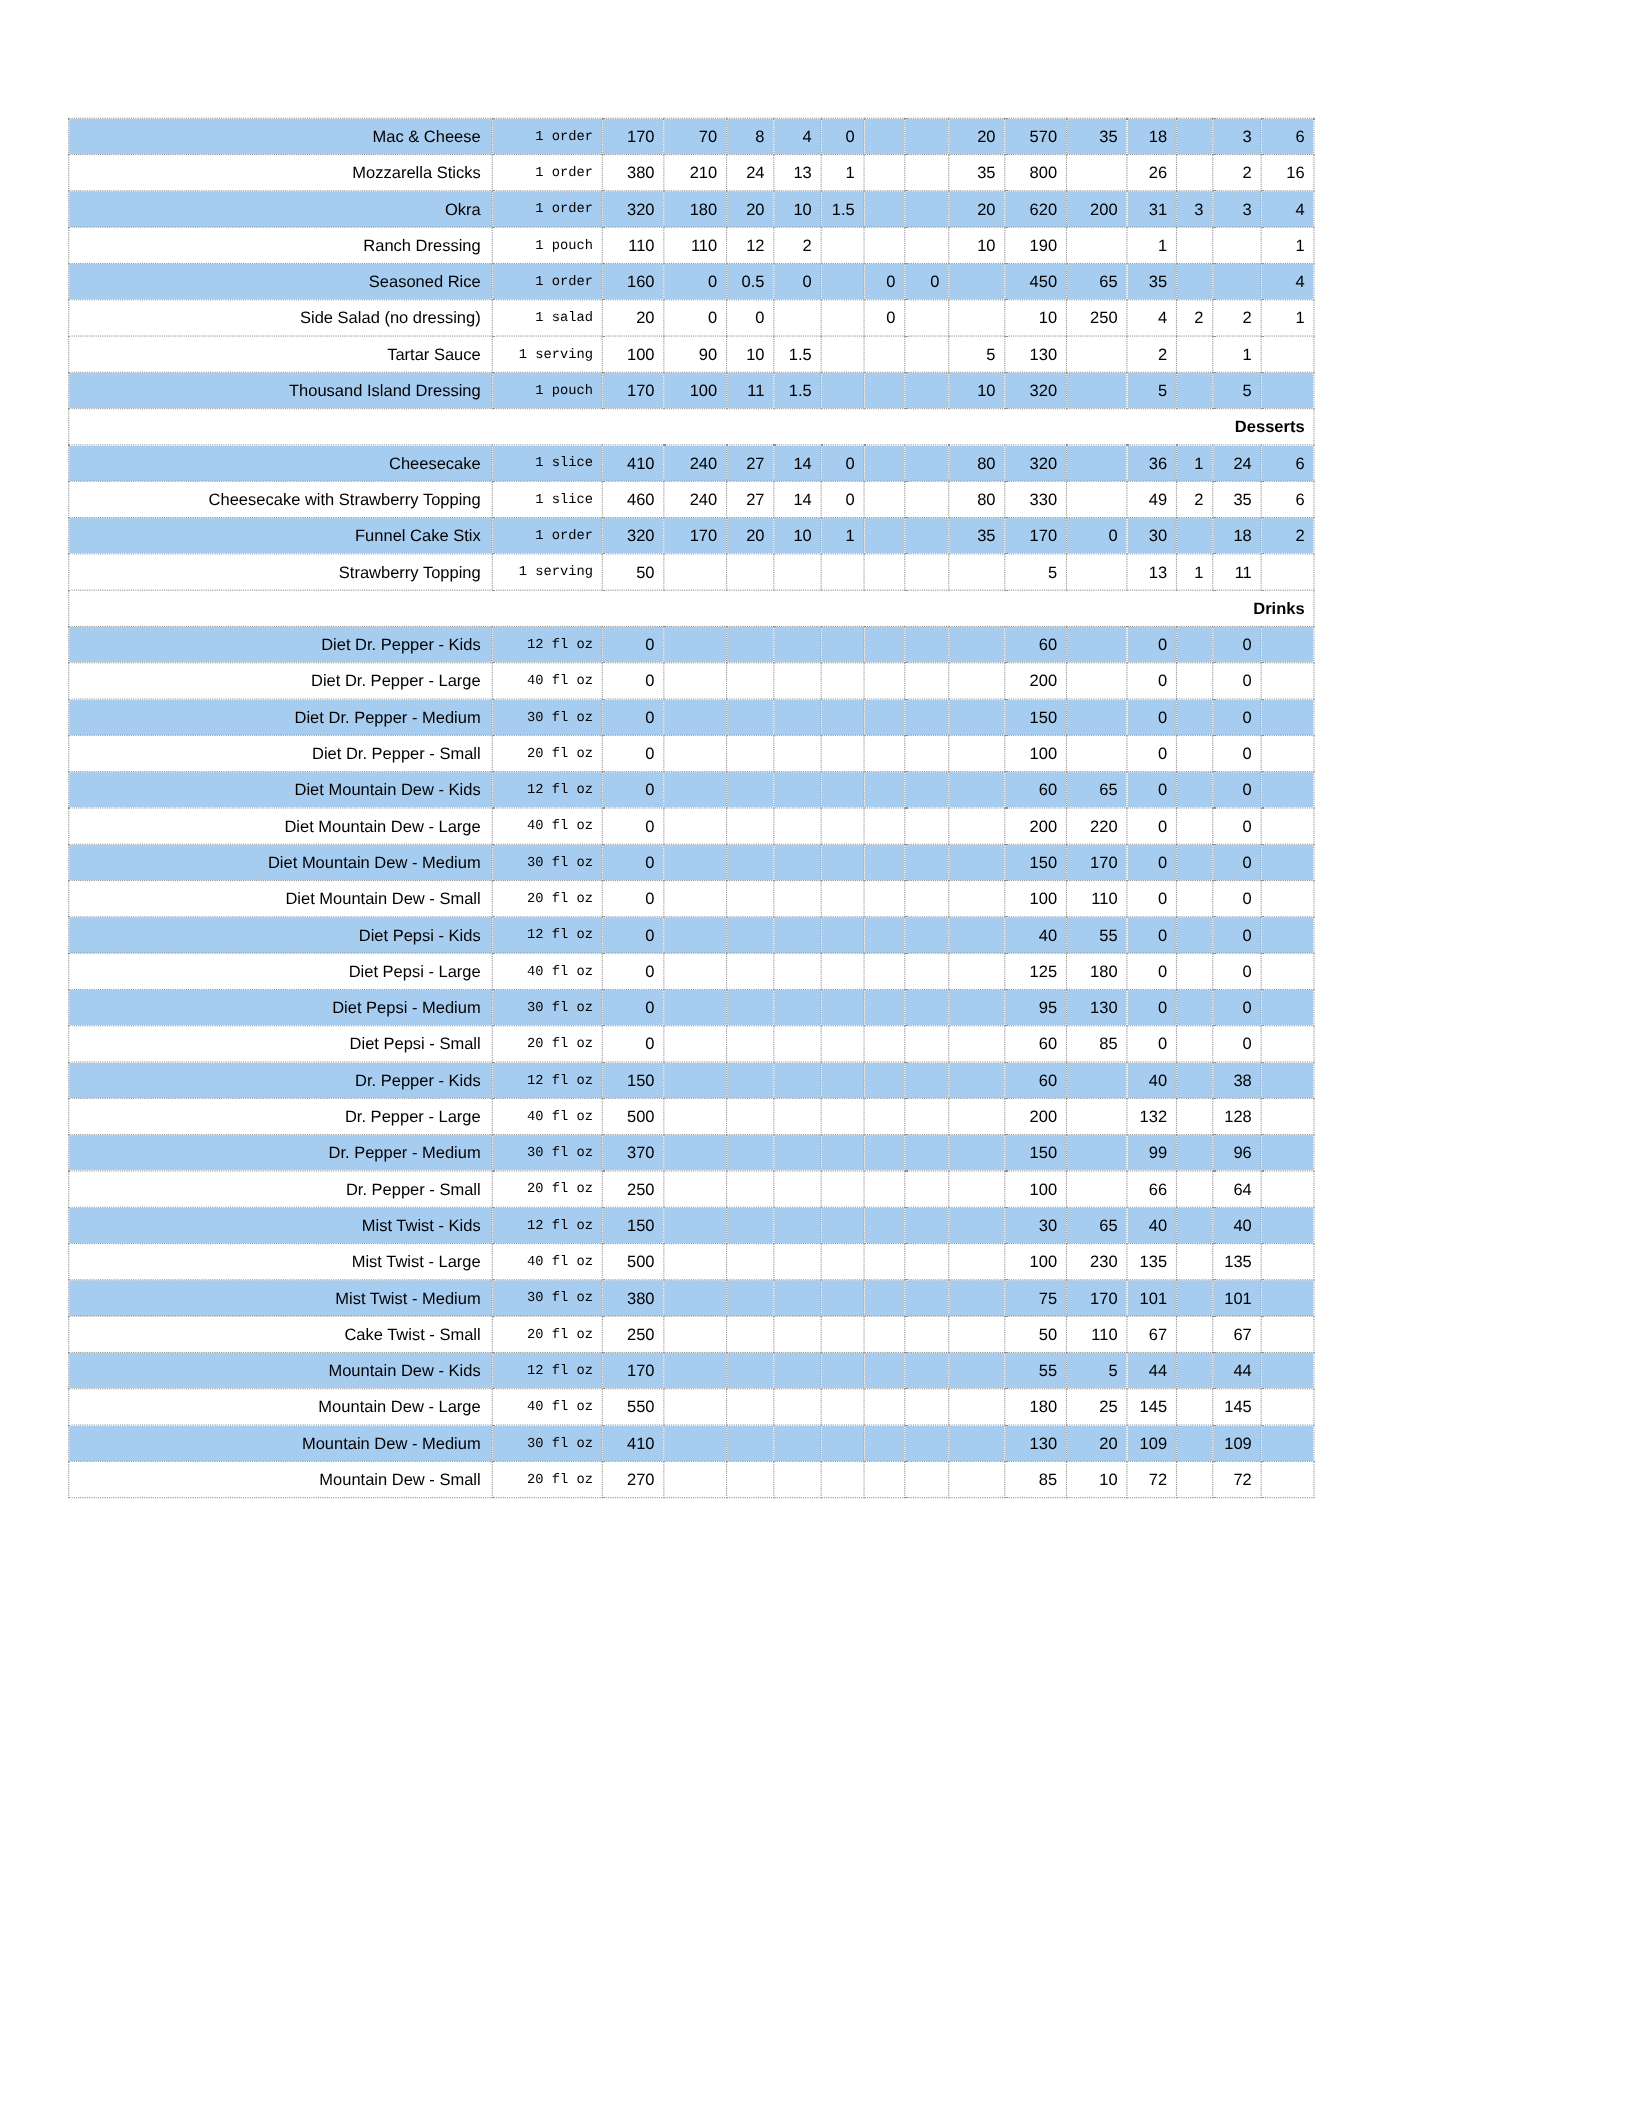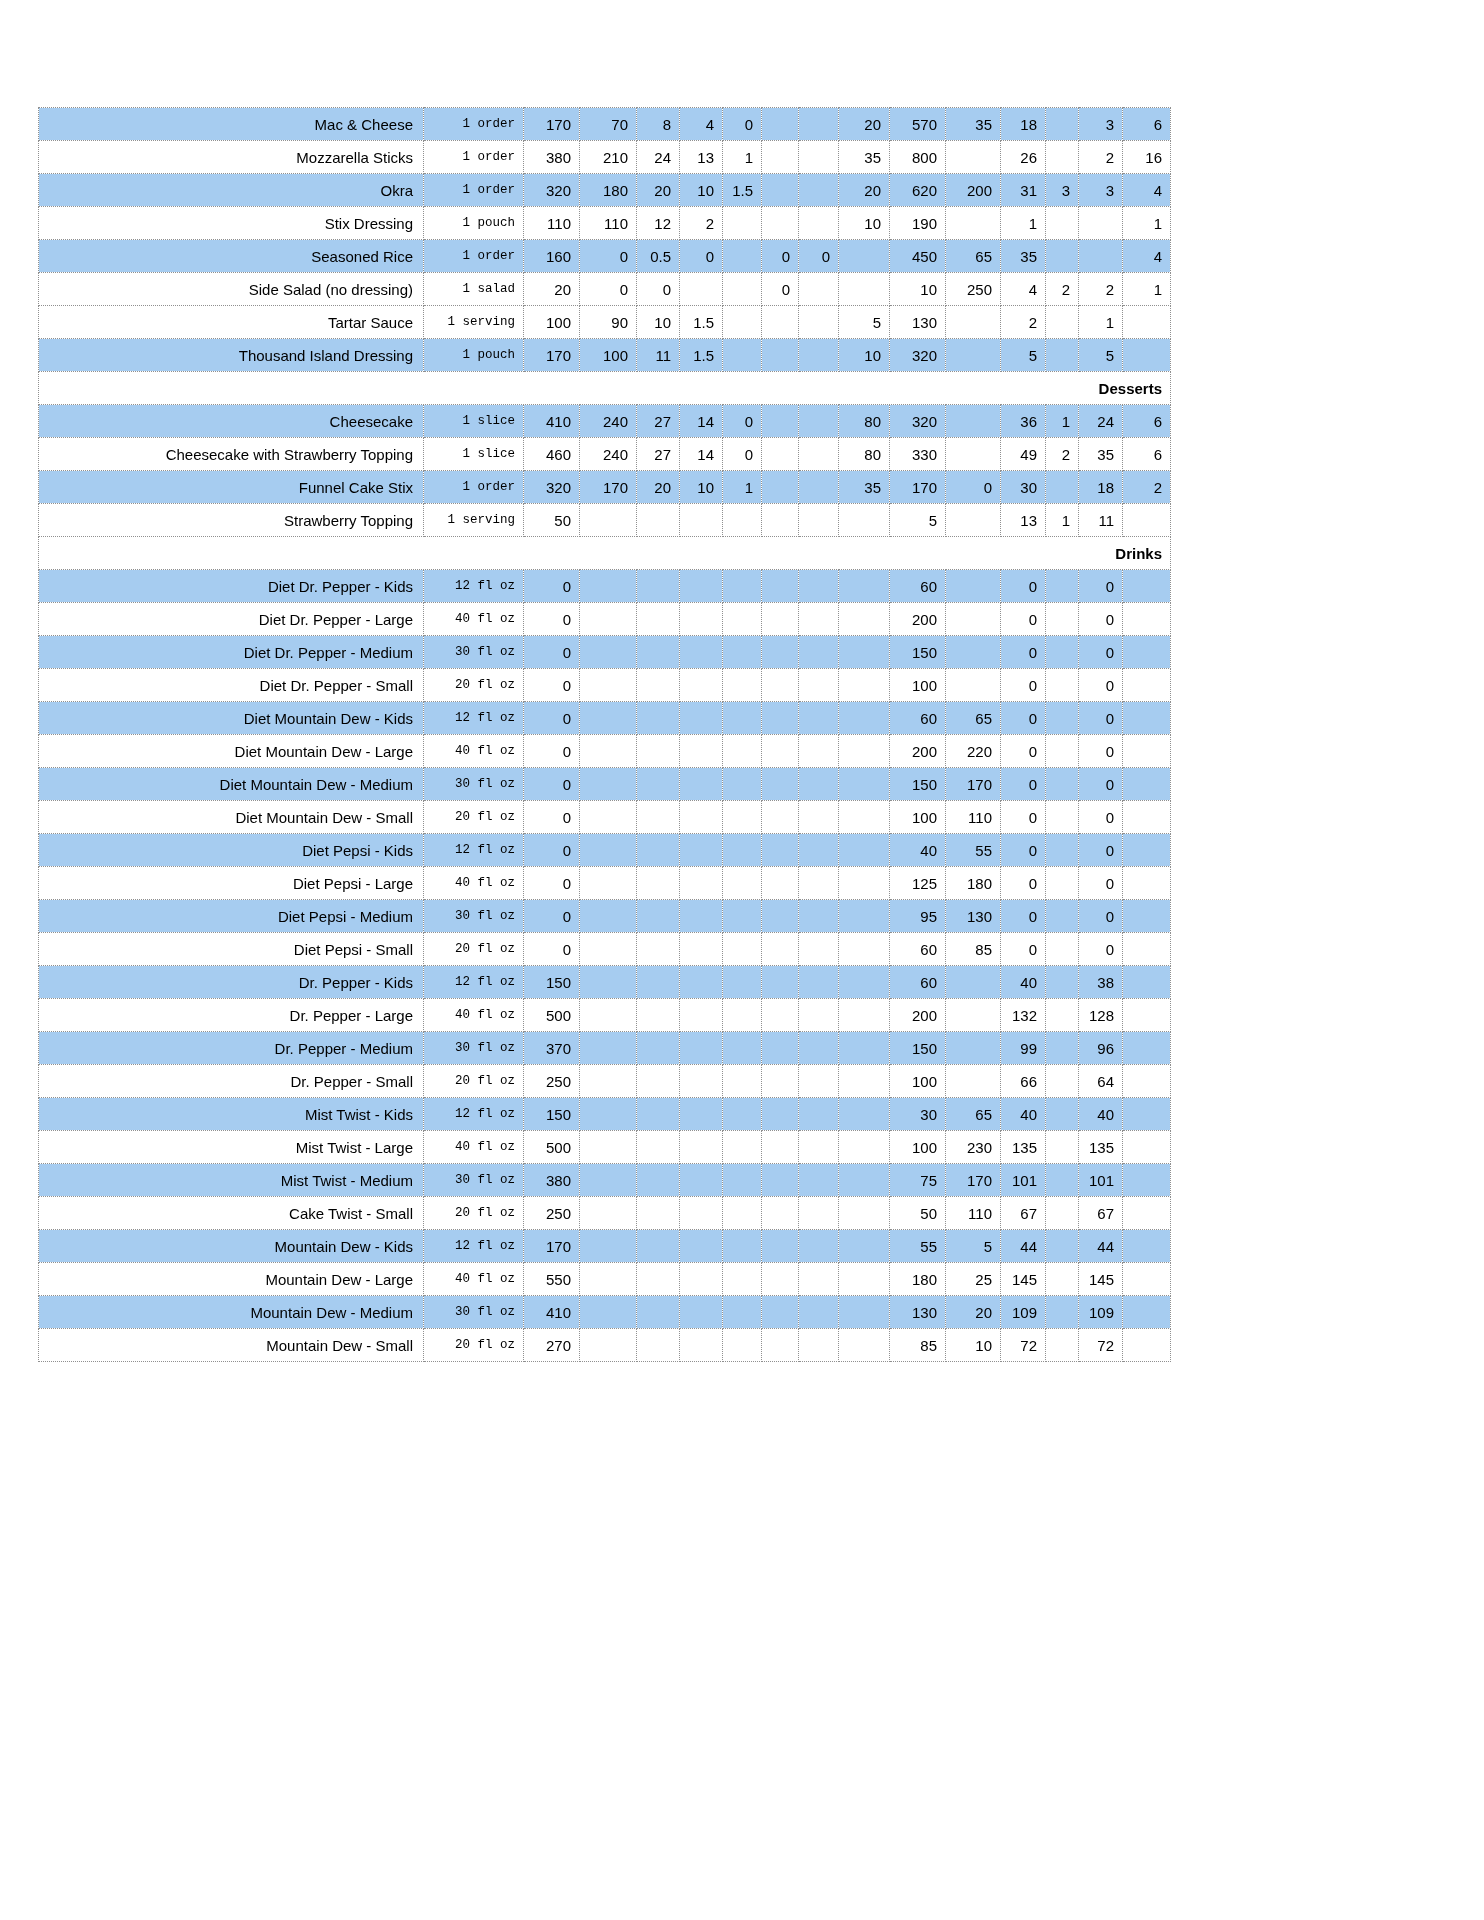--- a/index.html
+++ b/index.html
@@ -13,20 +13,21 @@
     position: relative;
   }
   .sheet {
     position: absolute;
     left: 38px;
     top: 107px;
   }
   table {
     border-collapse: collapse;
     table-layout: fixed;
+    margin-left: 24px;
   }
   td {
     border: 1px dotted var(--border-color, #8f8f8f);
     height: 33px;
     padding: 0 8px;
     white-space: nowrap;
     overflow: hidden;
     box-sizing: border-box;
     vertical-align: middle;
   }
@@ -130,21 +131,21 @@
           <td class="cell-num"></td>
           <td class="cell-num">20</td>
           <td class="cell-num">620</td>
           <td class="cell-num">200</td>
           <td class="cell-num">31</td>
           <td class="cell-num">3</td>
           <td class="cell-num">3</td>
           <td class="cell-num">4</td>
         </tr>
         <tr class="row-white">
-          <td class="cell-name">Stix Dressing</td>
+          <td class="cell-name">Ranch Dressing</td>
           <td class="cell-serving">1 pouch</td>
           <td class="cell-num">110</td>
           <td class="cell-num">110</td>
           <td class="cell-num">12</td>
           <td class="cell-num">2</td>
           <td class="cell-num"></td>
           <td class="cell-num"></td>
           <td class="cell-num"></td>
           <td class="cell-num">10</td>
           <td class="cell-num">190</td>

